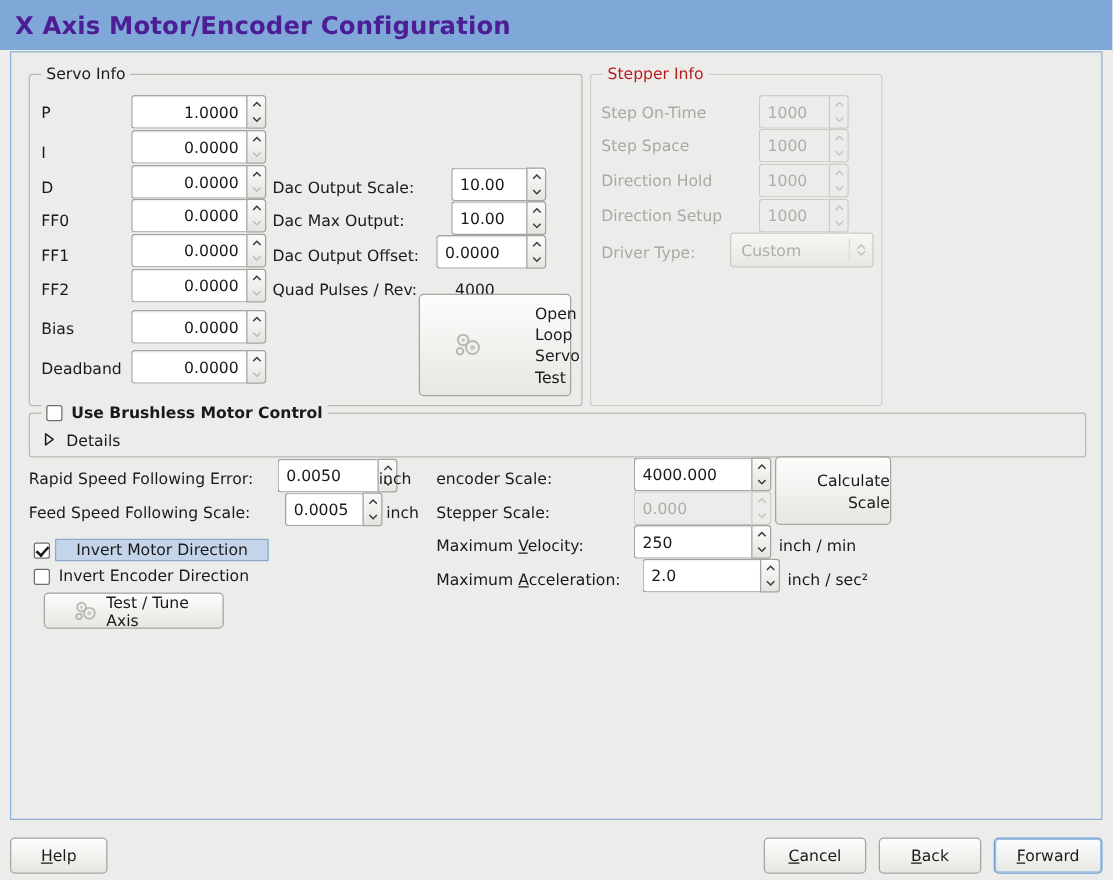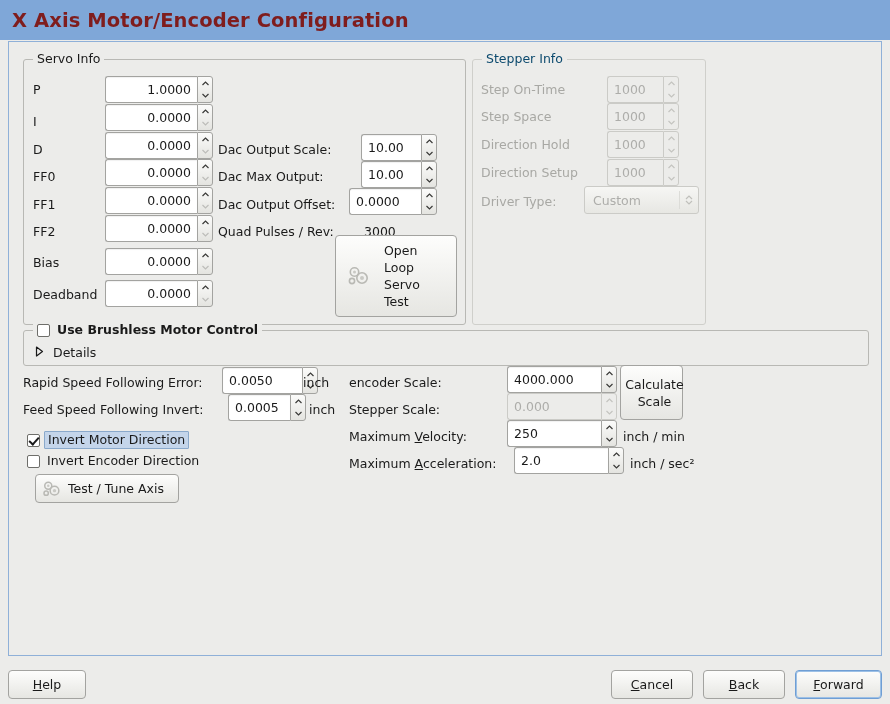--- a/index.html
+++ b/index.html
@@ -14,21 +14,21 @@
   .app { position: relative; width: 890px; height: 704px; box-sizing: border-box; }
 
   
   .titlebar {
     position: absolute; left: 0; top: 0; width: 890px; height: 40px;
     background: #7fa7d8;
     display: flex; align-items: center;
     box-sizing: border-box; padding-left: 12px;
   }
   .titlebar .title {
-    color: #7f1d1d; font-weight: bold; font-size: 19.5px;
+    color: #4c1d95; font-weight: bold; font-size: 19.5px;
     letter-spacing: 0.1px;
   }
 
   
   .content {
     position: absolute; left: 8px; top: 41px; width: 874px; height: 615px;
     background: #ececea;
     border: 1px solid #8fb0d8;
     box-sizing: border-box;
   }
@@ -40,21 +40,21 @@
     border-radius: 3px;
     box-sizing: border-box;
   }
   .frame > .legend {
     position: absolute; top: -8px; left: 9px;
     background: #ececea; padding: 0 4px;
     font-size: 12.5px; line-height: 14px;
     white-space: nowrap;
   }
   .frame.disabled { border-color: #cfcfcb; }
-  .frame.disabled > .legend { color: #0c4a6e; }
+  .frame.disabled > .legend { color: #b91c1c; }
 
   
   .lbl { position: absolute; white-space: nowrap; line-height: 14px; }
   .lbl.dis { color: #a8a8a4; }
   .val { position: absolute; white-space: nowrap; line-height: 14px; }
 
   
   .spin {
     position: absolute;
     display: flex; align-items: stretch;
@@ -143,21 +143,21 @@
   .cbox.checked::after {
     content: "";
     position: absolute; left: 3px; top: 0px;
     width: 4px; height: 8px;
     border: solid #1a1a1a; border-width: 0 2px 2px 0;
     transform: rotate(42deg);
   }
   .cbrow .cbl { line-height: 14px; }
   .cbrow .cbl.sel {
     background: #c4d5ea; border: 1px solid #8aa9cb;
-    padding: 1px 3px; margin: -1px -3px; border-radius: 1px;
+    padding: 1px 16px; margin: -1px -3px; border-radius: 1px;
   }
   .cbrow .cbl.bold { font-weight: bold; }
 
   
   .expander { position: absolute; display: flex; align-items: center; gap: 9px; text-align: right; }
 
   
   .gears { display: block; }
 
   
@@ -355,23 +355,23 @@
           </div>
         <div class="ar">
             <svg class="chev" viewBox="0 0 7 5">
               <path d="M0.5 1 L3.5 4 L6.5 1" fill="none" stroke="currentColor" stroke-width="1.2"></path>
             </svg>
           </div>
       </div>
     </div>
 
     <div class="lbl" style="left:209px; top:183px;">Quad Pulses / Rev:</div>
-    <div class="val" style="left:355px; top:183px;">3000</div>
-
-    <div class="btn" style="left:326px; top:193px; width:122px; height:82px; justify-content:flex-start; padding-left:10px;">
+    <div class="val" style="left:355px; top:183px;">4000</div>
+
+    <div class="btn" style="left:326px; top:193px; width:122px; height:82px; justify-content:flex-start; padding-left:26px;gap:28px;">
       <span style="flex:0 0 auto; margin-right:12px;">
         <svg class="gears" width="26" height="24" viewBox="0 0 26 24">
           <g fill="none" stroke="#b9b9b4" stroke-width="1.6">
             <circle cx="8.5" cy="8" r="4.2"></circle>
             <circle cx="16" cy="14" r="5.2"></circle>
             <circle cx="6" cy="17" r="2.6"></circle>
           </g>
           <g fill="#c9c9c4">
             <circle cx="8.5" cy="8" r="1.5"></circle>
             <circle cx="16" cy="14" r="2"></circle>
@@ -496,21 +496,21 @@
           </div>
         <div class="ar">
             <svg class="chev" viewBox="0 0 7 5">
               <path d="M0.5 1 L3.5 4 L6.5 1" fill="none" stroke="currentColor" stroke-width="1.2"></path>
             </svg>
           </div>
       </div>
     </div>
     <div class="lbl" style="left:294px; top:334px;">inch</div>
 
-    <div class="lbl" style="left:14px; top:361px;">Feed Speed Following Invert:</div>
+    <div class="lbl" style="left:14px; top:361px;">Feed Speed Following Scale:</div>
     <div class="spin" style="left:219px; top:352px; width:78px;">
       <div class="fld">0.0005</div>
       <div class="btns">
         <div class="ar">
             <svg class="chev" viewBox="0 0 7 5">
               <path d="M0.5 4 L3.5 1 L6.5 4" fill="none" stroke="currentColor" stroke-width="1.2"></path>
             </svg>
           </div>
         <div class="ar">
             <svg class="chev" viewBox="0 0 7 5">
@@ -523,21 +523,21 @@
 
     <div class="cbrow" style="left:18px; top:390px;">
       <span class="cbox checked"></span>
       <span class="cbl sel">Invert Motor Direction</span>
     </div>
     <div class="cbrow" style="left:18px; top:412px;text-align:right;">
       <span class="cbox"></span>
       <span class="cbl">Invert Encoder Direction</span>
     </div>
 
-    <div class="btn" style="left:26px; top:432px; width:144px; height:29px; justify-content:flex-start; padding-left:5px;">
+    <div class="btn" style="left:26px; top:432px; width:144px; height:29px; justify-content:flex-start; padding-left:22px;">
       <span style="flex:0 0 auto; margin-right:5px; display:flex;">
         <svg class="gears" width="22" height="20" viewBox="0 0 26 24">
           <g fill="none" stroke="#b9b9b4" stroke-width="1.8">
             <circle cx="8.5" cy="8" r="4.2"></circle>
             <circle cx="16" cy="14" r="5.2"></circle>
             <circle cx="6" cy="17" r="2.6"></circle>
           </g>
           <g fill="#c9c9c4">
             <circle cx="8.5" cy="8" r="1.5"></circle>
             <circle cx="16" cy="14" r="2"></circle>
@@ -574,21 +574,21 @@
             </svg>
           </div>
         <div class="ar">
             <svg class="chev" viewBox="0 0 7 5">
               <path d="M0.5 1 L3.5 4 L6.5 1" fill="none" stroke="currentColor" stroke-width="1.2"></path>
             </svg>
           </div>
       </div>
     </div>
 
-    <div class="btn" style="left:611px; top:323px; width:63px; height:55px; flex-direction:column; align-items:center; padding-left:6px; justify-content:center;">
+    <div class="btn" style="left:611px; top:323px; width:93px; height:55px; flex-direction:column; align-items:flex-end; padding-left:6px; justify-content:center;">
       <span style="line-height:17px;">Calculate</span>
       <span style="line-height:17px;">Scale</span>
     </div>
 
     <div class="lbl" style="left:340px; top:388px;">
       <span>Maximum </span><span class="ml">V</span><span>elocity:</span>
     </div>
     <div class="spin" style="left:498px; top:378px; width:110px;">
       <div class="fld">250</div>
       <div class="btns">

